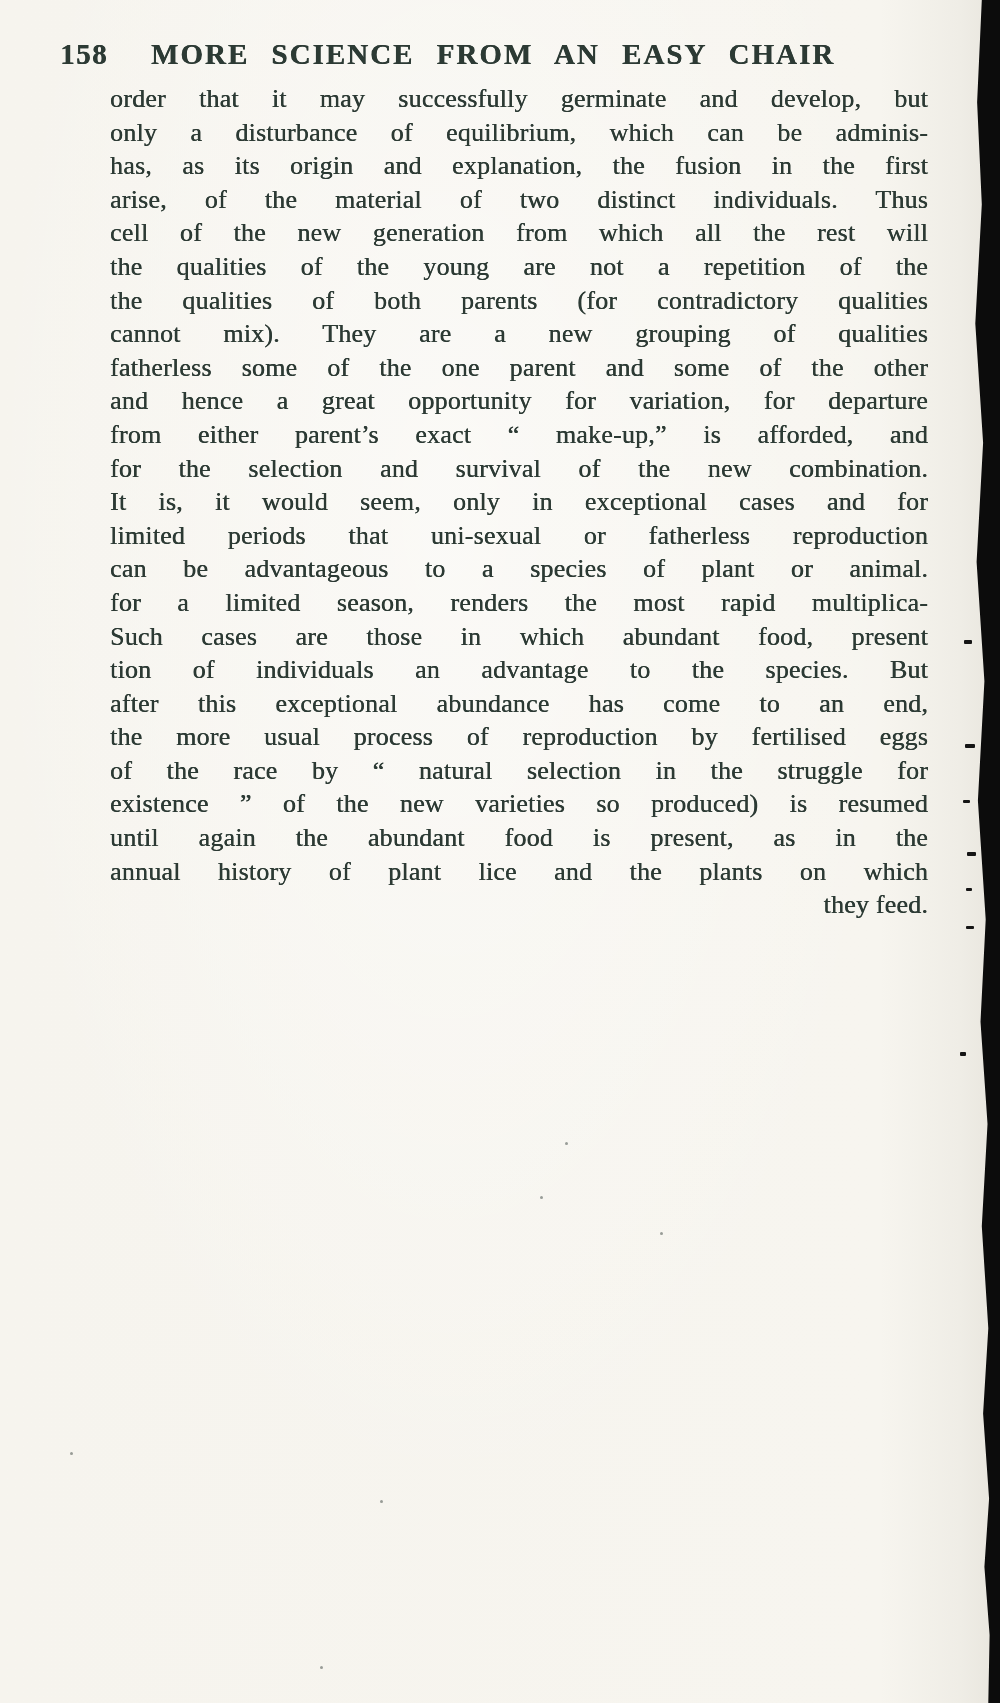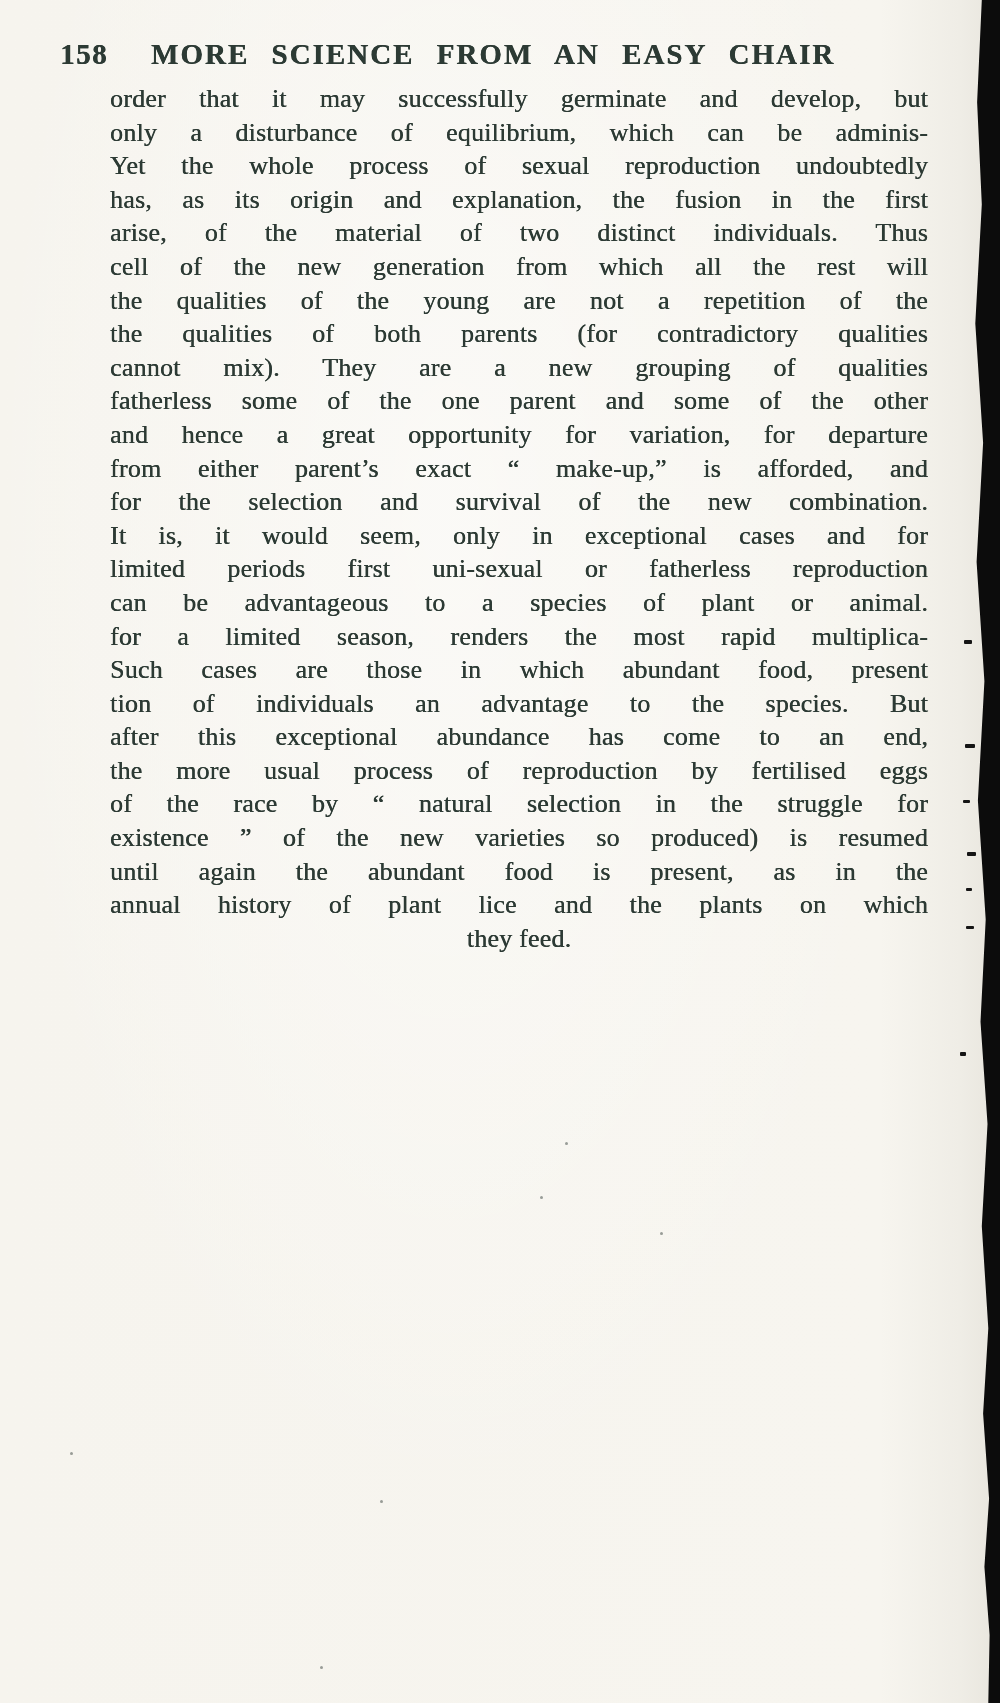--- a/index.html
+++ b/index.html
@@ -44,21 +44,21 @@
     letter-spacing: 0.2px;
     white-space: nowrap;
     text-shadow: 0.35px 0 0 currentColor;
   }
   .line.justified {
     white-space: normal;
     text-align: justify;
     text-align-last: justify;
   }
   .line.last {
-    text-align: center;
+    text-align: right;
   }
   
   .scan-edge {
     position: absolute;
     right: 0; top: 0; width: 26px; height: 1703px;
     background: #0c0c0c;
     clip-path: polygon(
       30% 0%, 100% 0%, 100% 100%, 55% 100%,
       60% 96%, 40% 92%, 58% 88%, 35% 83%,
       55% 78%, 30% 72%, 52% 66%, 25% 60%,
@@ -84,33 +84,32 @@
 <div class="page">
 
   <div class="header-row">
     <span class="page-number">158</span>
     <span class="header-title">MORE SCIENCE FROM AN EASY CHAIR</span>
   </div>
 
   <div class="body-block">
     <div class="line justified">order that it may successfully germinate and develop, but</div>
     <div class="line justified">only a disturbance of equilibrium, which can be adminis-</div>
-    <div class="line justified">Yet the whole process of sexual reproduction undoubtedly</div>
     <div class="line justified">has, as its origin and explanation, the fusion in the first</div>
     <div class="line justified">arise, of the material of two distinct individuals.  Thus</div>
     <div class="line justified">cell of the new generation from which all the rest will</div>
     <div class="line justified">the qualities of the young are not a repetition of the</div>
     <div class="line justified">the qualities of both parents (for contradictory qualities</div>
     <div class="line justified">cannot mix).  They are a new grouping of qualities</div>
     <div class="line justified">fatherless some of the one parent and some of the other</div>
     <div class="line justified">and hence a great opportunity for variation, for departure</div>
     <div class="line justified">from either parent’s exact “ make-up,” is afforded, and</div>
     <div class="line justified">for the selection and survival of the new combination.</div>
     <div class="line justified">It is, it would seem, only in exceptional cases and for</div>
-    <div class="line justified">limited periods first uni-sexual or fatherless reproduction</div>
+    <div class="line justified">limited periods that uni-sexual or fatherless reproduction</div>
     <div class="line justified">can be advantageous to a species of plant or animal.</div>
     <div class="line justified">for a limited season, renders the most rapid multiplica-</div>
     <div class="line justified">Such cases are those in which abundant food, present</div>
     <div class="line justified">tion of individuals an advantage to the species.  But</div>
     <div class="line justified">after this exceptional abundance has come to an end,</div>
     <div class="line justified">the more usual process of reproduction by fertilised eggs</div>
     <div class="line justified">of the race by “ natural selection in the struggle for</div>
     <div class="line justified">existence ” of the new varieties so produced) is resumed</div>
     <div class="line justified">until again the abundant food is present, as in the</div>
     <div class="line justified">annual history of plant lice and the plants on which</div>

